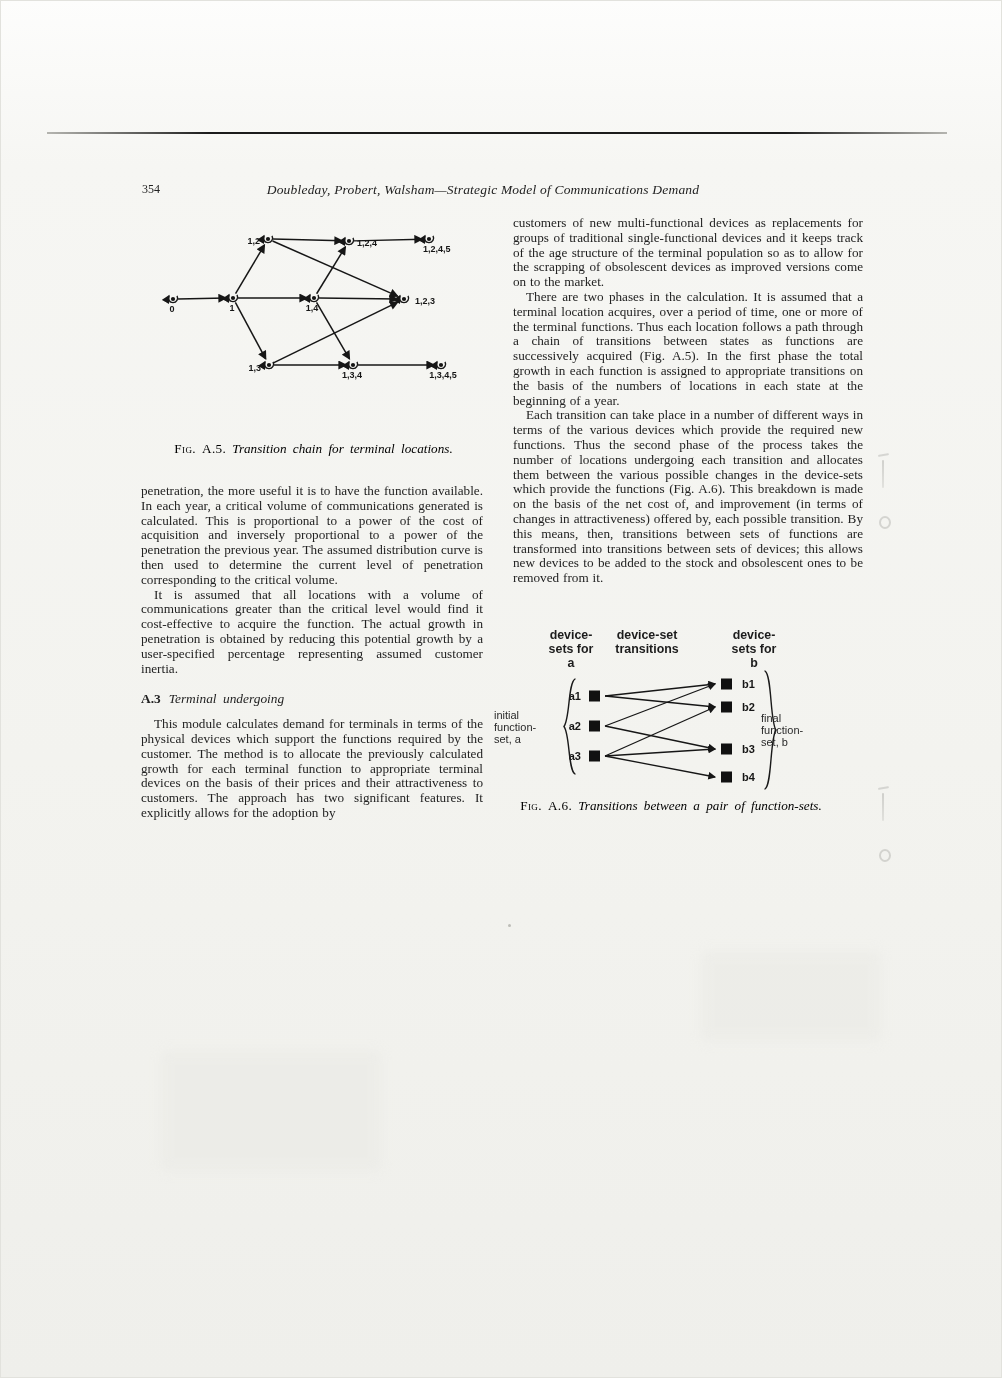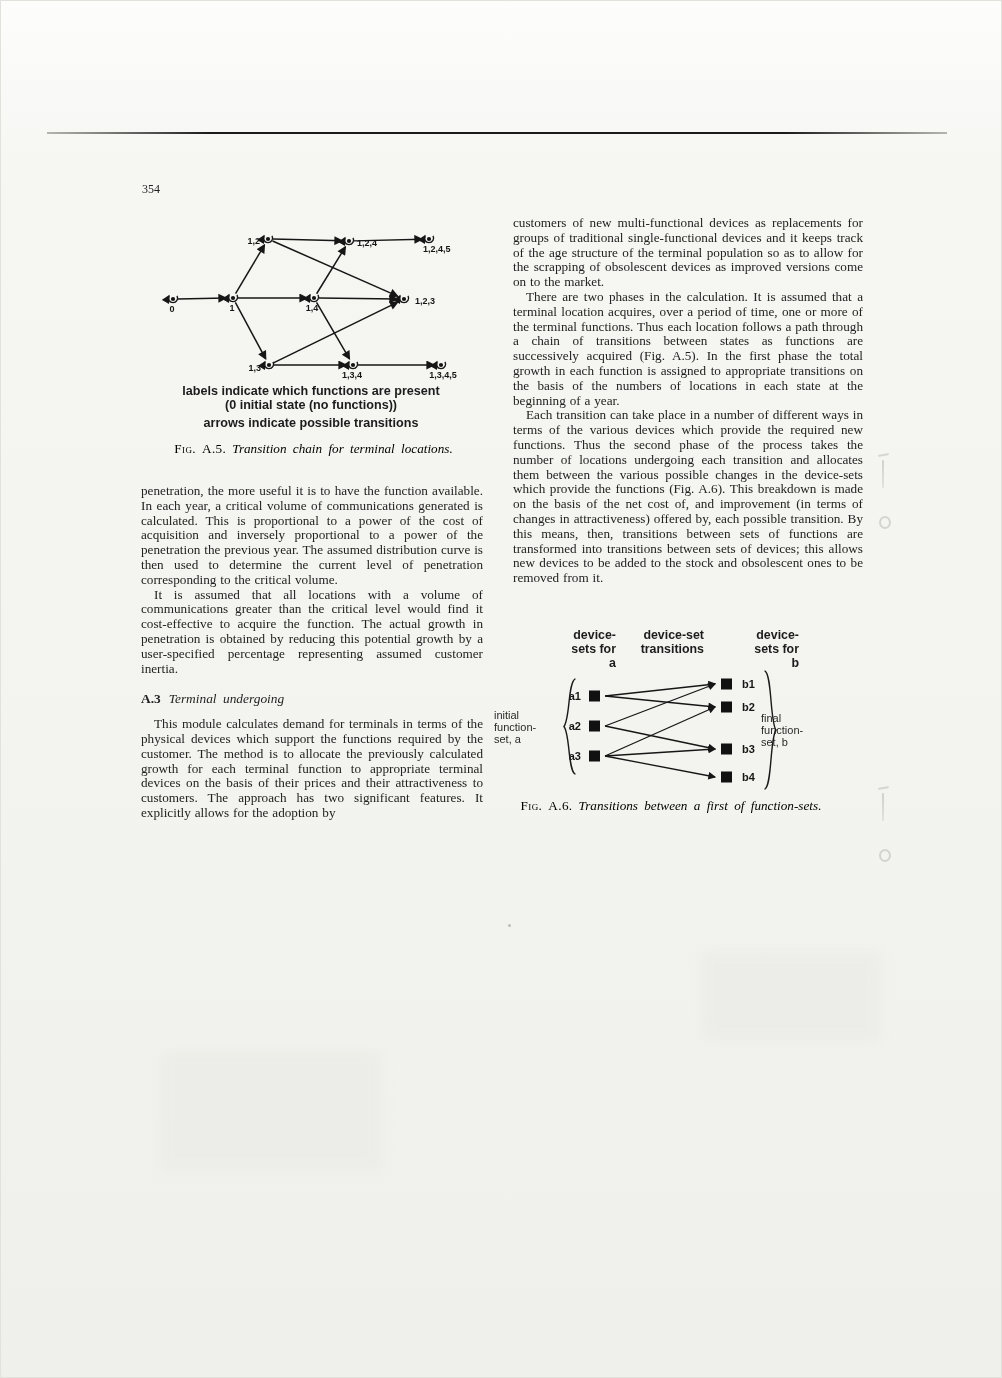--- a/index.html
+++ b/index.html
@@ -32,24 +32,24 @@
     font-family:"Liberation Sans",sans-serif;font-weight:bold;font-size:12.6px;line-height:14px;color:#1c1c1c;}
   .fig-notes .line3{margin-top:4px;}
   .fig-caption{position:absolute;font-size:13.2px;word-spacing:3px;color:#000000;}
   #figa5-caption{left:140px;top:440px;width:345px;text-align:center;}
   #figa6-caption{left:500px;top:797px;width:340px;text-align:center;}
   .smallcaps{font-variant:small-caps;letter-spacing:.4px;margin-right:6px;}
   .fig-caption i{word-spacing:3px;}
   
   #figa6-headers{position:absolute;left:490px;top:627px;width:350px;height:50px;
     font-family:"Liberation Sans",sans-serif;font-weight:bold;font-size:12.4px;line-height:14px;color:#1c1c1c;}
-  #figa6-headers div{position:absolute;text-align:right;}
+  #figa6-headers div{position:absolute;text-align:center;}
   .preline{white-space:pre-line;}
   #hdr-a{left:35px;width:90px;}
-  #hdr-t{left:113px;width:100px;}
+  #hdr-t{left:106px;width:100px;}
   #hdr-b{left:218px;width:90px;}
   #figa6-svg{position:absolute;left:490px;top:666px;}
   .sq{fill:#111;}
   .sqlabel{font-family:"Liberation Sans",sans-serif;font-weight:bold;font-size:11px;fill:#161616;}
   .edge6{stroke:#161616;stroke-width:1.3;}
   .brace{fill:none;stroke:#1a1a1a;stroke-width:1.4;stroke-linecap:round;}
   .side-label{position:absolute;width:80px;text-align:left;
     font-family:"Liberation Sans",sans-serif;font-size:11px;line-height:12px;color:#2a2a2a;}
   #label-initial{left:493px;top:708px;}
   #label-final{left:760px;top:711px;}
@@ -62,20 +62,21 @@
   .bleed{position:absolute;background:#e9e9e4;filter:blur(6px);opacity:.5;}
 </style>
 </head>
 <body>
 
 <div class="canvas">
 
   <div class="top-rule"></div>
 
   <div class="page-number">354</div>
+  <div class="running-head">Doubleday, Probert, Walsham—Strategic Model of Communications Demand</div>
 
   <svg id="figa5-svg" width="335" height="168" viewBox="0 0 335 168">
     <defs>
       <marker id="ah5" viewBox="0 0 10 10" refX="8.5" refY="5" markerWidth="6.5" markerHeight="6" orient="auto-start-reverse">
         <path d="M0,0 L10,5 L0,10 z" fill="#161616"></path>
       </marker>
     </defs>
   <line x1="26.999305700198" y1="79.91667823833004" x2="75.0009720197228" y2="79.11665046633796" class="edge" marker-end="url(#ah5)"></line>
       <line x1="84.55100956657454" y1="74.69972673063151" x2="113.42858660679566" y2="26.020382577115896" class="edge" marker-end="url(#ah5)"></line>
       <line x1="87" y1="79" x2="156" y2="79" class="edge" marker-end="url(#ah5)"></line>
@@ -114,25 +115,20 @@
       <circle cx="253" cy="80" r="2.1" class="dot"></circle>
       <text x="264" y="85" text-anchor="start" class="nlabel">1,2,3</text>
       <path d="M 206 142.8 A 4.6 4.6 0 1 1 198 142.8" class="loop" marker-end="url(#ah5)"></path>
       <circle cx="202" cy="146" r="2.1" class="dot"></circle>
       <text x="201" y="159" text-anchor="middle" class="nlabel">1,3,4</text>
       <path d="M 294 142.8 A 4.6 4.6 0 1 1 286 142.8" class="loop" marker-end="url(#ah5)"></path>
       <circle cx="290" cy="146" r="2.1" class="dot"></circle>
       <text x="292" y="159" text-anchor="middle" class="nlabel">1,3,4,5</text>
     </svg>
 
-  <div class="fig-notes">
-    <div>labels indicate which functions are present</div>
-    <div>(0 initial state (no functions))</div>
-    <div class="line3">arrows indicate possible transitions</div>
-  </div>
 
   <div class="fig-caption" id="figa5-caption">
     <span class="smallcaps">Fig. A.5.</span><i>Transition chain for terminal locations.</i>
   </div>
 
   <div class="col" id="right-col">
     <p>customers of new multi-functional devices as replacements for groups of traditional single-functional devices and it keeps track of the age structure of the terminal population so as to allow for the scrapping of obsolescent devices as improved versions come on to the market.</p>
     <p class="ind">There are two phases in the calculation. It is assumed that a terminal location acquires, over a period of time, one or more of the terminal functions. Thus each location follows a path through a chain of transitions between states as functions are successively acquired (Fig. A.5). In the first phase the total growth in each function is assigned to appropriate transitions on the basis of the numbers of locations in each state at the beginning of a year.</p>
     <p class="ind">Each transition can take place in a number of different ways in terms of the various devices which provide the required new functions. Thus the second phase of the process takes the number of locations undergoing each transition and allocates them between the various possible changes in the device-sets which provide the functions (Fig. A.6). This breakdown is made on the basis of the net cost of, and improvement (in terms of changes in attractiveness) offered by, each possible transition. By this means, then, transitions between sets of functions are transformed into transitions between sets of devices; this allows new devices to be added to the stock and obsolescent ones to be removed from it.</p>
   </div>
@@ -189,21 +185,21 @@
       <text x="251" y="44" text-anchor="start" class="sqlabel">b2</text>
       <rect x="230" y="76.5" width="11" height="11" class="sq"></rect>
       <text x="251" y="86" text-anchor="start" class="sqlabel">b3</text>
       <rect x="230" y="104.5" width="11" height="11" class="sq"></rect>
       <text x="251" y="114" text-anchor="start" class="sqlabel">b4</text>
       <path d="M 84 12 C 77 16 79 51.5 73 59.5 C 79 67.5 77 103 84 107" class="brace"></path>
       <path d="M 274 4 C 281 8 279 55 285 63 C 279 71 281 118 274 122" class="brace"></path>
     </svg>
 
   <div class="fig-caption" id="figa6-caption">
-    <span class="smallcaps">Fig. A.6.</span><i>Transitions between a first of function-sets.</i>
+    <span class="smallcaps">Fig. A.6.</span><i>Transitions between a pair of function-sets.</i>
   </div>
 
   <div class="artifact" style="left:877px;top:453px;">
     <div class="art-squiggle"></div>
     <div class="art-stroke"></div>
     <div class="art-ring"></div>
   </div>
   <div class="artifact" style="left:877px;top:786px;">
     <div class="art-squiggle"></div>
     <div class="art-stroke"></div>

